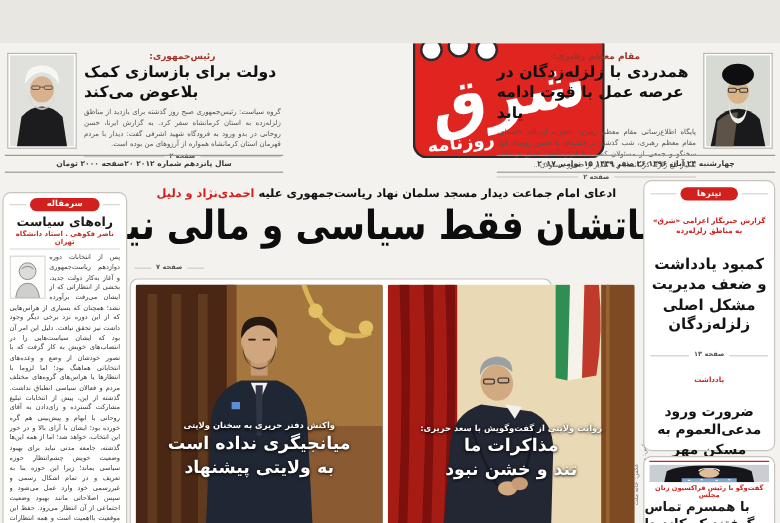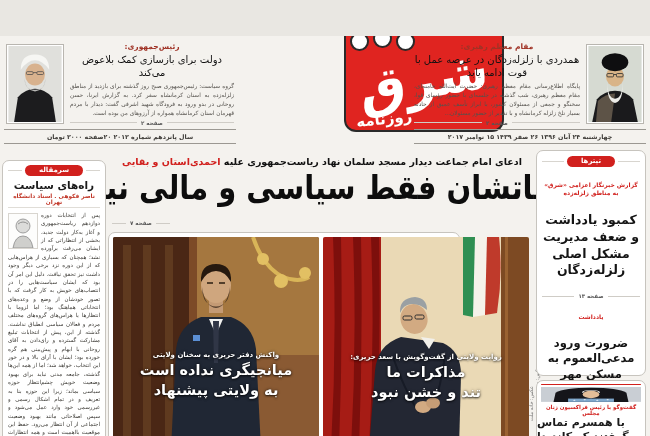--- a/index.html
+++ b/index.html
@@ -15,21 +15,21 @@
   .pillrow{display:flex;align-items:center;gap:3px;}
   .pillrow::before,.pillrow::after{content:"";flex:1;border-top:1px solid #d8d5cf;}
   .red{color:#d1201d;}
   
   .topstory{position:absolute;top:6px;height:86px;}
   .pframe{position:absolute;top:2px;width:58px;height:80px;background:#fff;
           border:1px solid #b9b6b0;padding:1px;box-sizing:border-box;}
   .pframe svg{display:block;width:100%;height:100%;}
   .ttext{position:absolute;top:0;}
   .tkicker{font-size:7.5px;font-weight:bold;color:#a03326;text-align:center;margin-bottom:2px;}
-  .ttitle{font-size:10px;font-weight:normal;color:#111;text-align:center;line-height:1.3;margin-bottom:3px;}
+  .ttitle{font-size:13px;font-weight:bold;color:#111;text-align:left;line-height:1.3;margin-bottom:3px;}
   .tbody{font-size:5.8px;color:#55524d;line-height:1.55;text-align:justify;}
   .hairrow{position:absolute;border-top:1px solid #9b9892;border-bottom:1px solid #9b9892;
            font-size:6.3px;font-weight:bold;color:#3c3a36;text-align:center;padding:3px 0;}
   
   .masthead{position:absolute;left:344px;top:0;width:160px;height:96px;background:#e02420;
             border-radius:0 0 12px 12px;border:2px solid #2a2a2a;border-top:none;box-sizing:border-box;}
   .dots{position:absolute;left:4px;top:-4px;display:flex;gap:4px;}
   .dots i{width:15px;height:15px;background:#fff;border:2px solid #2a2a2a;border-radius:50%;display:block;}
   .dots i:nth-child(2){margin-top:-3px;}
   .logo-main{position:absolute;left:0;top:-4px;width:100%;text-align:center;color:#fff;
@@ -136,21 +136,21 @@
       <div class="ttitle">همدردی با زلزله‌زدگان در عرصه عمل با قوت ادامه یابد</div>
       <div class="tbody">پایگاه اطلاع‌رسانی مقام معظم رهبری: حضرت آیت‌الله خامنه‌ای، مقام معظم رهبری، شب گذشته در جلسه‌ای با حضور رؤسای قوا، سخنگو و جمعی از مسئولان کشور، با ابراز تأسف عمیق از حادثه بسیار تلخ زلزله کرمانشاه و با تقدیر از حضور مسئولان...</div>
       <div class="ptag" style="margin-top:2px;">
         <span>صفحه ۲</span>
       </div>
     </div>
   </div>
   <div class="hairrow" style="left:414px;top:93px;width:232px;">چهارشنبه ۲۴ آبان ۱۳۹۶    ۲۶ صفر ۱۴۳۹    ۱۵ نوامبر ۲۰۱۷</div>
 
   <div class="lead-kicker">
-    <span>ادعای امام جماعت دیدار مسجد سلمان نهاد ریاست‌جمهوری علیه </span><span class="red">احمدی‌استان و بقایی</span>
+    <span>ادعای امام جماعت دیدار مسجد سلمان نهاد ریاست‌جمهوری علیه </span><span class="red">احمدی‌نژاد و دلیل</span>
   </div>
   <div class="lead-headline">تخلفاتشان فقط سیاسی و مالی نیست</div>
   <div class="ptag lead-page">
     <span>صفحه ۷</span>
   </div>
 
   <div class="box photobox">
     <div class="photo ph-left">
       <svg viewBox="0 0 206 212" preserveAspectRatio="none">
         <rect width="206" height="212" fill="#5e351d"></rect>

